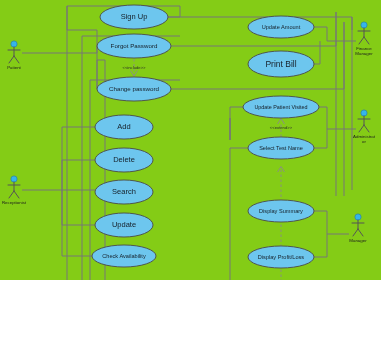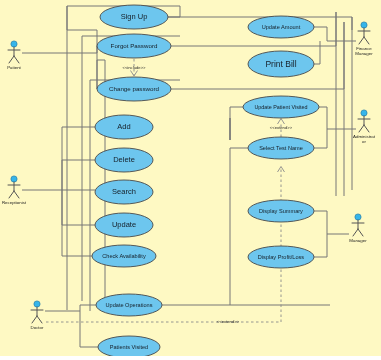--- a/index.html
+++ b/index.html
@@ -7,22 +7,22 @@
     margin: 0;
     padding: 0;
     background: #ffffff;
   }
   body {
     font-family: "Liberation Sans", sans-serif;
   }
   #diagram-root {
     position: relative;
     width: 381px;
-    height: 356px;
-    background: #fef9c3;
+    height: 280px;
+    background: #84cc16;
     overflow: hidden;
     text-decoration: underline;
   }
   #diagram-svg {
     position: absolute;
     left: 0;
     top: 0;
     width: 381px;
     height: 360px;
   }

